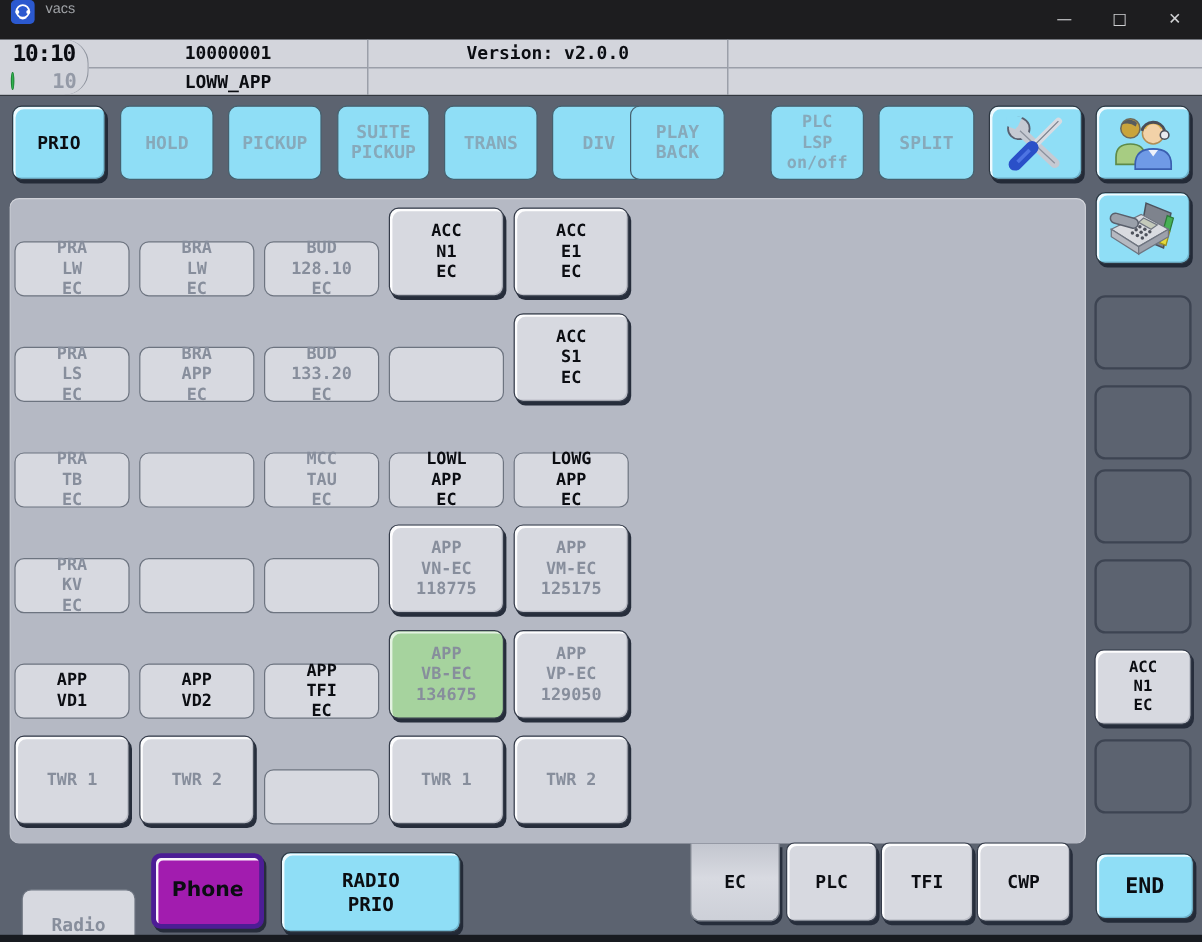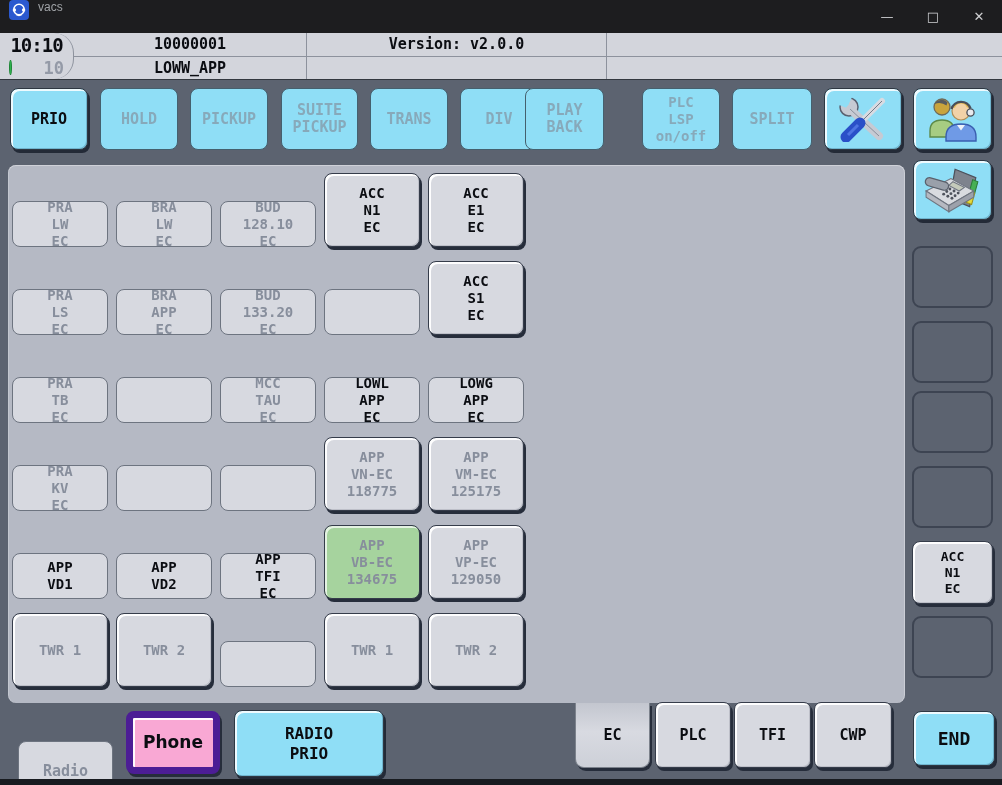--- a/index.html
+++ b/index.html
@@ -29,21 +29,21 @@
   .cnt{color:#949aa7;font-size:17px;font-weight:bold;}
   
   .btn{position:absolute;box-sizing:border-box;border-radius:8px;display:flex;align-items:center;justify-content:center;
        text-align:center;font-weight:bold;white-space:pre-line;line-height:17px;font-size:15px;}
   .blue-raised{background:#8fdef6;border:1px solid #2e3742;
        box-shadow:inset 2px 2px 0 rgba(255,255,255,.85),inset -1px -1px 0 rgba(20,60,90,.25),2px 3px 0 #232a37;color:#0b0d11;}
   .blue-flat{background:#8fdef6;border:1px solid #45606e;color:#87a9ba;}
   .gray-flat{background:#d7d9e0;border:1px solid #6d7480;margin-top:28px;}
   .gray-raised{background:#d7d9e0;border:1px solid #353c4a;
        box-shadow:inset 2px 2px 0 rgba(255,255,255,.95),inset -1px -1px 0 rgba(40,50,70,.15),2px 3px 0 #262d3b;}
-  .white-raised{background:#f9a8d4;border:7px solid #4c1d95;
+  .white-raised{background:#a21caf;border:4px solid #4c1d95;
        box-shadow:inset 2px 2px 0 rgba(255,255,255,.95),2px 3px 0 #262d3b;}
   .green-raised{background:#a6d39e;border:1px solid #353c4a;
        box-shadow:inset 2px 2px 0 rgba(255,255,255,.7),2px 3px 0 #262d3b;}
   .txt-dim{color:#878e9c;}
   .txt-dark{color:#0b0d12;}
   
   .tb{top:88px;height:62px;}
   
   .panel{left:8px;top:165px;width:897px;height:538px;background:#b5b9c4;border-radius:8px;
          box-shadow:inset 0 1px 0 rgba(255,255,255,.35),inset -1px 0 0 rgba(255,255,255,.3),inset 1px 0 0 rgba(255,255,255,.2);}

